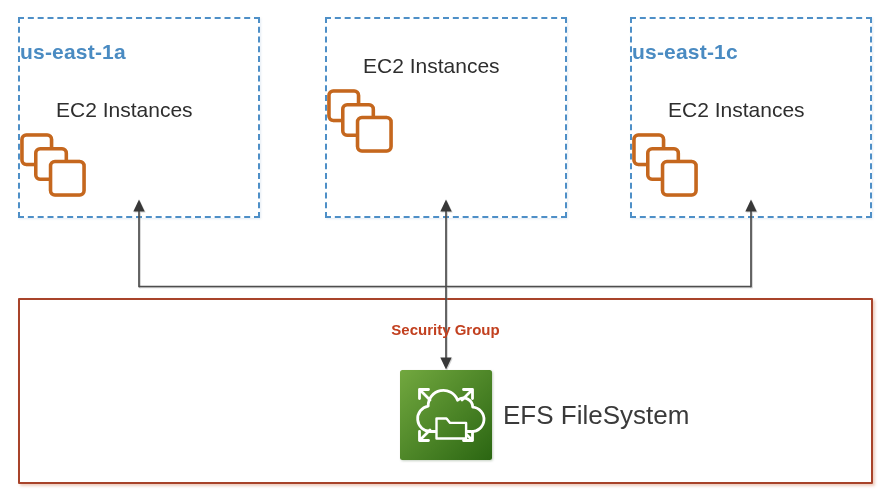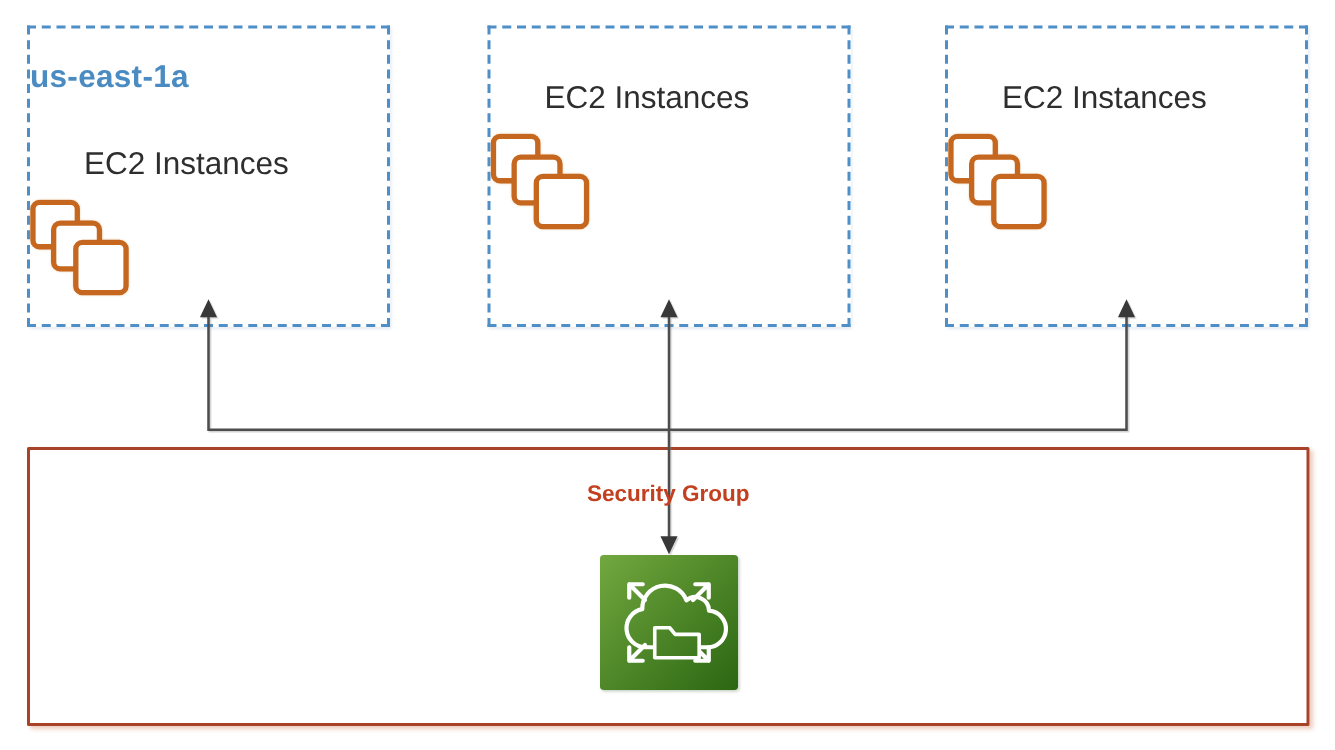--- a/index.html
+++ b/index.html
@@ -148,20 +148,21 @@
   <div class="az az-b">
     <div class="az-label">EC2 Instances</div>
     <svg class="ec2-icon" viewBox="0 0 68 66" aria-hidden="true">
       <rect x="2" y="2" width="30" height="30" rx="4.5"></rect>
       <rect x="16" y="16" width="31" height="31" rx="4.5"></rect>
       <rect x="31" y="29" width="34" height="34" rx="4.5"></rect>
     </svg>
   </div>
 
   <div class="az az-c">
+    <div class="az-title">us-east-1c</div>
     <div class="az-label">EC2 Instances</div>
     <svg class="ec2-icon" viewBox="0 0 68 66" aria-hidden="true">
       <rect x="2" y="2" width="30" height="30" rx="4.5"></rect>
       <rect x="16" y="16" width="31" height="31" rx="4.5"></rect>
       <rect x="31" y="29" width="34" height="34" rx="4.5"></rect>
     </svg>
   </div>
 
   <div class="sg">
     <div class="sg-title">Security Group</div>
@@ -177,20 +178,21 @@
       <g class="white-line">
         <path d="M30,30 L19.5,19.5 M19.5,28.5 L19.5,19.5 L28.5,19.5"></path>
         <path d="M62,30 L72.5,19.5 M72.5,28.5 L72.5,19.5 L63.5,19.5"></path>
         <path d="M30,60 L19.5,70.5 M19.5,61.5 L19.5,70.5 L28.5,70.5"></path>
         <path d="M62,60 L72.5,70.5 M72.5,61.5 L72.5,70.5 L63.5,70.5"></path>
       </g>
       <path class="white-line" d="M30.5,61.5 a12.8,12.8 0 0 1 -2.3,-25.4 a15.2,15.2 0 0 1 29.4,-5.9 a9.2,9.2 0 0 1 15.1,6.9 a11.2,11.2 0 0 1 -1.9,24.4 z"></path>
       <path class="folder-shape" fill="url(#efsGrad)" d="M36.5,48.5 h10 l3.6,4.4 h16 v15.6 h-29.6 z"></path>
     </svg>
 
+    <div class="efs-label">EFS FileSystem</div>
   </div>
 
   <svg class="connectors" viewBox="0 0 890 500" aria-hidden="true">
     <line x1="139" y1="286.5" x2="751" y2="286.5"></line>
     <line x1="139" y1="287.3" x2="139" y2="210"></line>
     <line x1="751" y1="287.3" x2="751" y2="210"></line>
     <line x1="446" y1="358" x2="446" y2="210"></line>
     <polygon points="139,199.5 133.3,211.5 144.7,211.5"></polygon>
     <polygon points="446,199.5 440.3,211.5 451.7,211.5"></polygon>
     <polygon points="751,199.5 745.3,211.5 756.7,211.5"></polygon>

